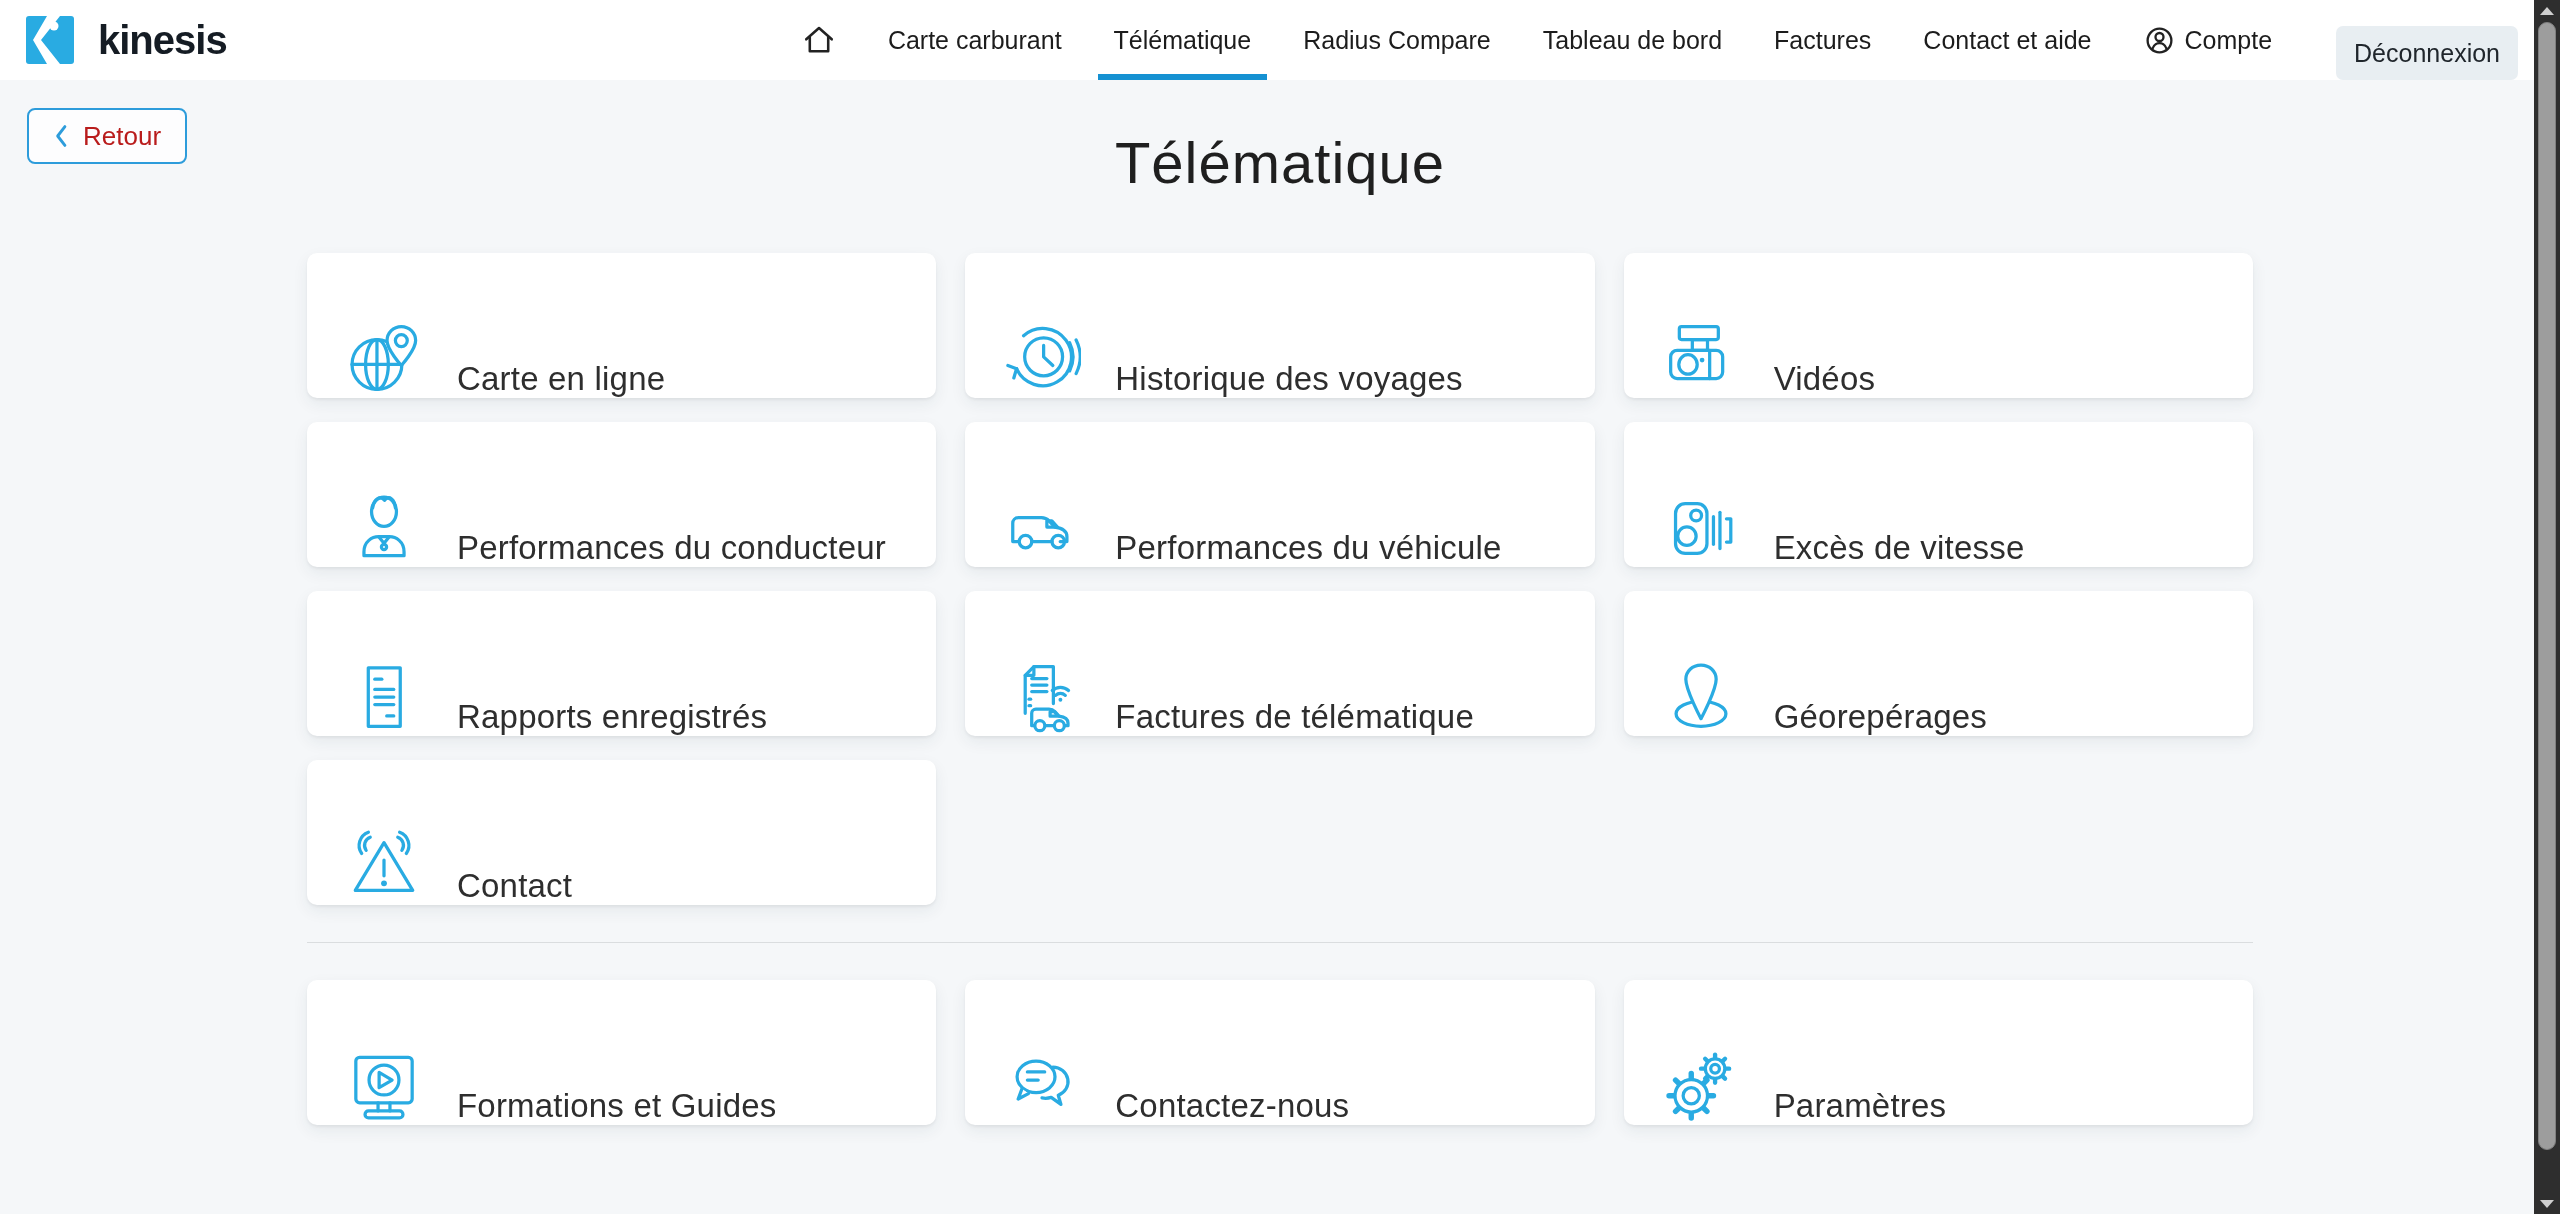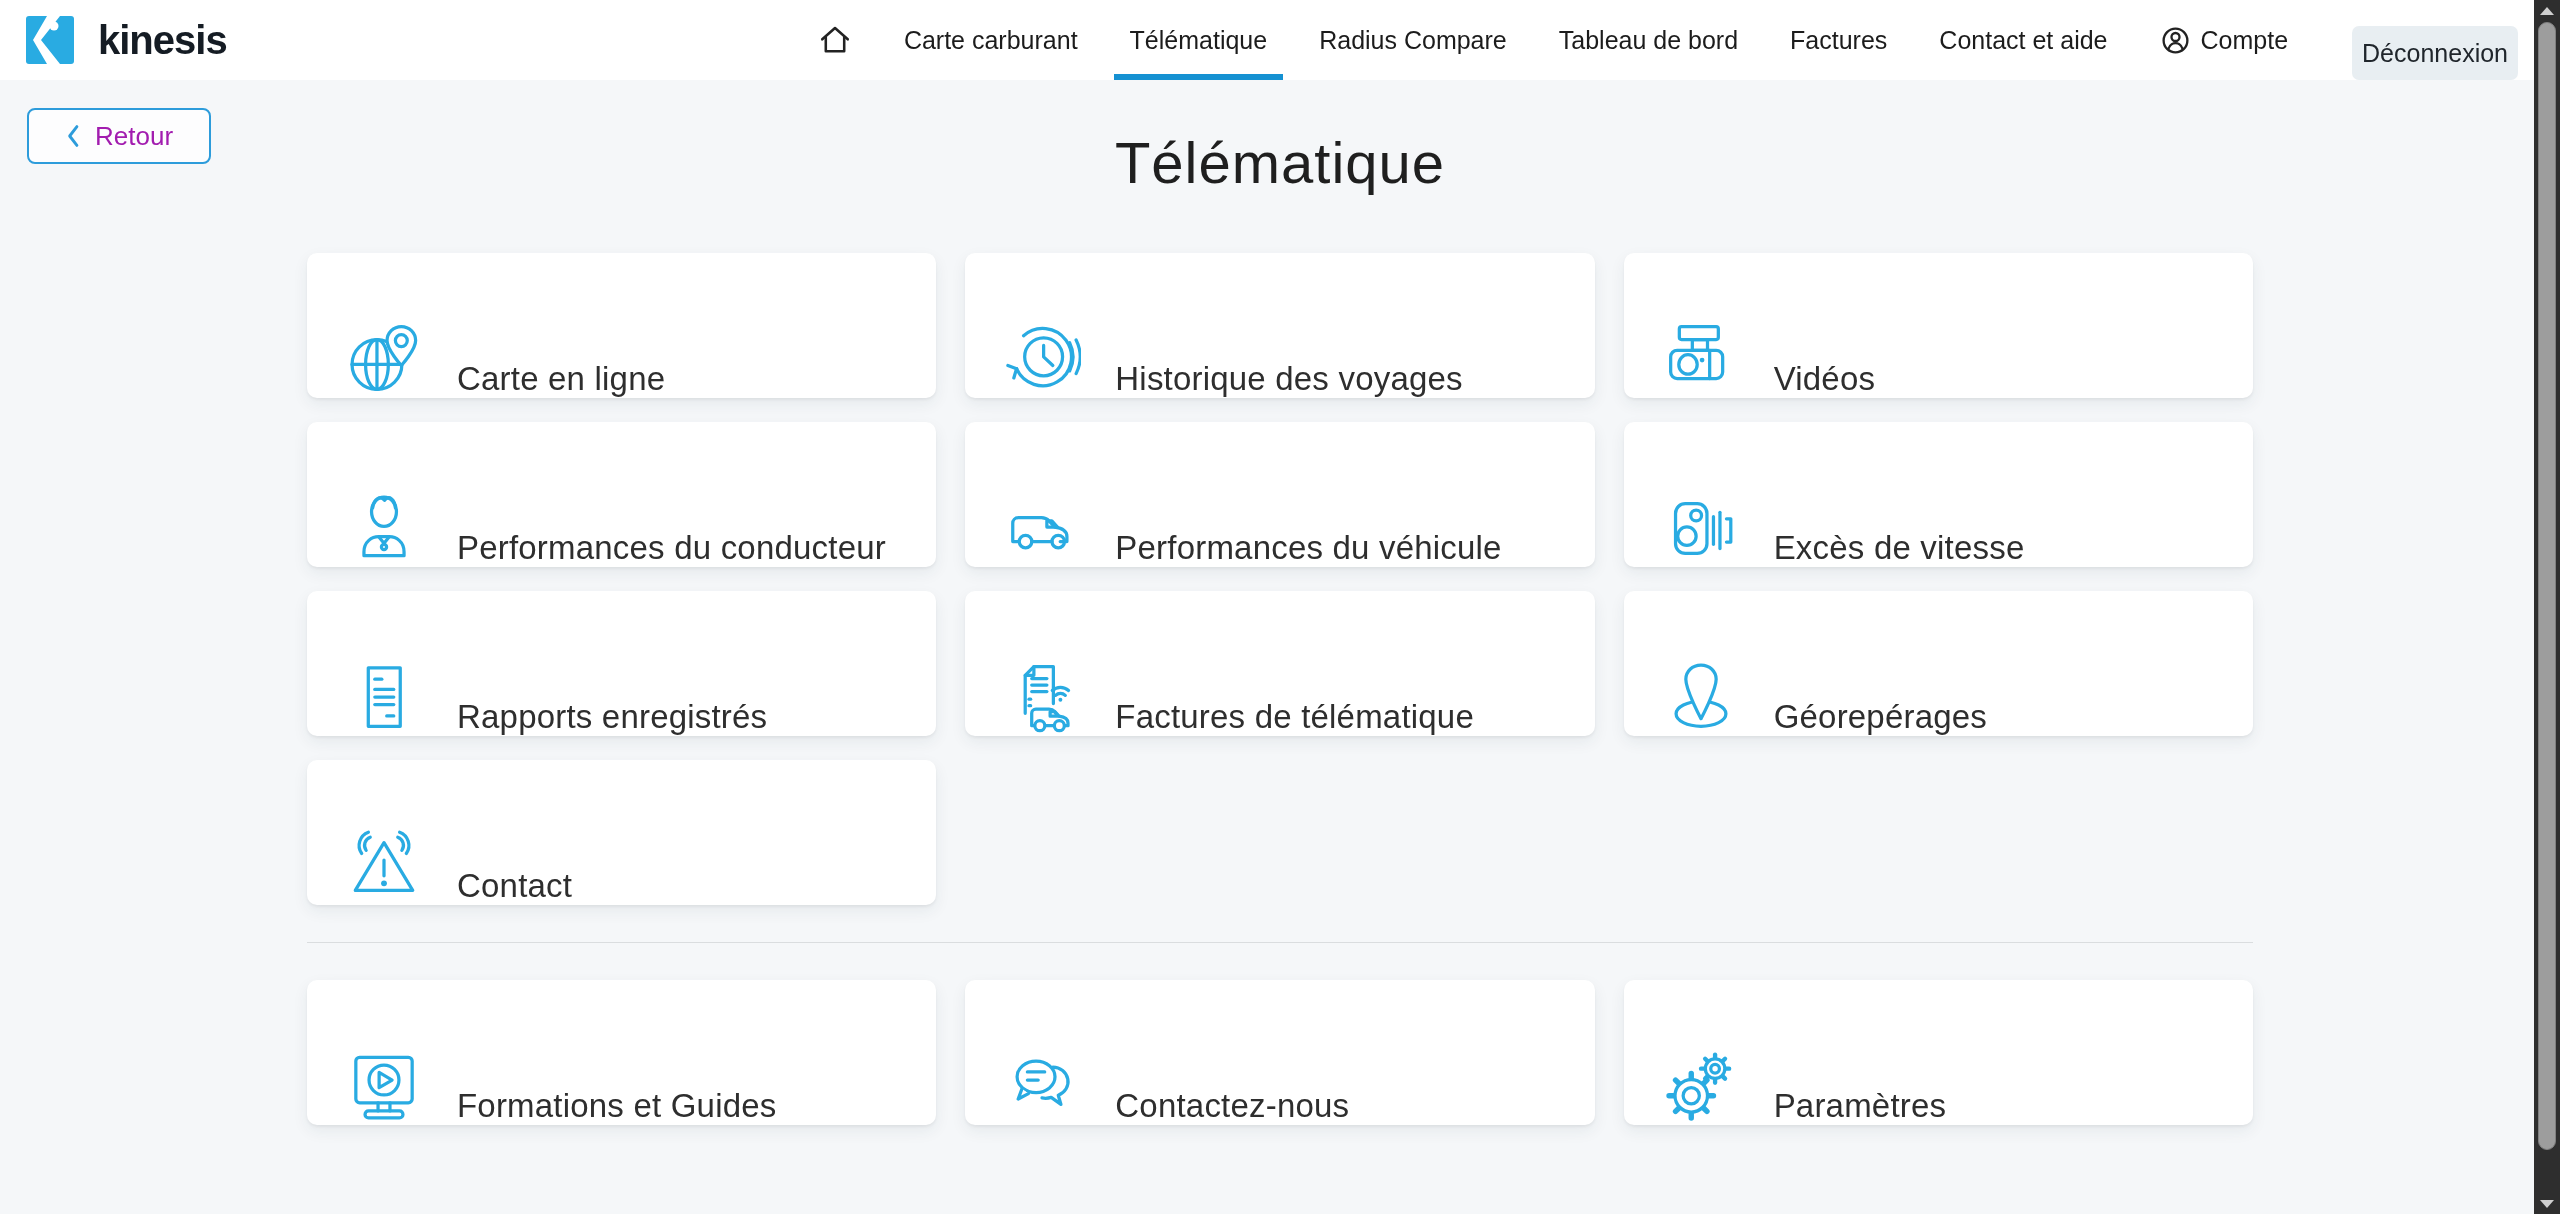--- a/index.html
+++ b/index.html
@@ -13,26 +13,26 @@
   body{font-family:"Liberation Sans","DejaVu Sans",sans-serif;background:var(--page-bg);position:relative}
 
   
   .header{height:80px;background:#fff;display:flex;align-items:center;padding:0 42px 0 26px;position:relative;z-index:5}
   .logo{display:flex;align-items:center;gap:24px;cursor:pointer}
   .logo-mark{width:48px;height:48px;display:block}
   .logo-word{font-size:40px;font-weight:700;color:#151C24;letter-spacing:-1px}
   .nav{margin-left:auto;display:flex;align-items:flex-end;gap:52px;height:100%}
   .nav-link{display:flex;align-items:center;height:100%;font-size:25px;color:var(--nav-text);cursor:pointer;position:relative;text-decoration:none;gap:10px}
   .nav-link.active::after{content:"";position:absolute;left:-16px;right:-16px;bottom:0;height:6px;background:var(--active-tab)}
-  .logout-btn{margin-left:12px;height:54px;padding:0 10px;background:var(--logout-bg);border:none;border-radius:7px;font-size:25px;color:#20262c;font-family:inherit;cursor:pointer}
+  .logout-btn{margin-left:12px;height:54px;padding:0 18px;background:var(--logout-bg);border:none;border-radius:7px;font-size:25px;color:#20262c;font-family:inherit;cursor:pointer}
 
   
   .page{height:1134px;position:relative}
-  .back-btn{position:absolute;left:27px;top:28px;height:56px;padding:0 36px;display:flex;align-items:center;gap:13px;
-    background:#FDFDFE;border:2px solid var(--back-border);border-radius:8px;font-size:26px;color:#a21caf;font-family:inherit;cursor:pointer}
+  .back-btn{position:absolute;left:27px;top:28px;height:56px;padding:0 24px;display:flex;align-items:center;gap:13px;
+    background:#FDFDFE;border:2px solid var(--back-border);border-radius:8px;font-size:26px;color:#b91c1c;font-family:inherit;cursor:pointer}
   .page-title{padding-top:50px;text-align:center;font-size:58px;font-weight:300;color:#1F1F1F;letter-spacing:1px;line-height:1.15}
 
   .grid{width:1946px;margin:56px auto 0;display:grid;grid-template-columns:repeat(3,1fr);gap:24px 29px}
   .grid.secondary{margin-top:0}
   .tile{background:var(--card-bg);border-radius:10px;height:145px;display:flex;align-items:flex-end;padding:0 20px 0 38px;
     box-shadow:0 2px 3px rgba(0,0,0,.05),0 6px 16px rgba(30,50,70,.07);cursor:pointer}
   .tile-icon{width:78px;height:78px;flex:none;display:flex;align-items:center;justify-content:center;color:var(--accent)}
   .tile-icon svg{width:78px;height:78px}
   .tile-label{margin-left:34px;font-size:33px;font-weight:300;color:var(--text-dark);letter-spacing:.2px;white-space:nowrap}
   .divider{width:1946px;margin:37px auto;border:none;border-top:1px solid #DADDDF;height:0}

